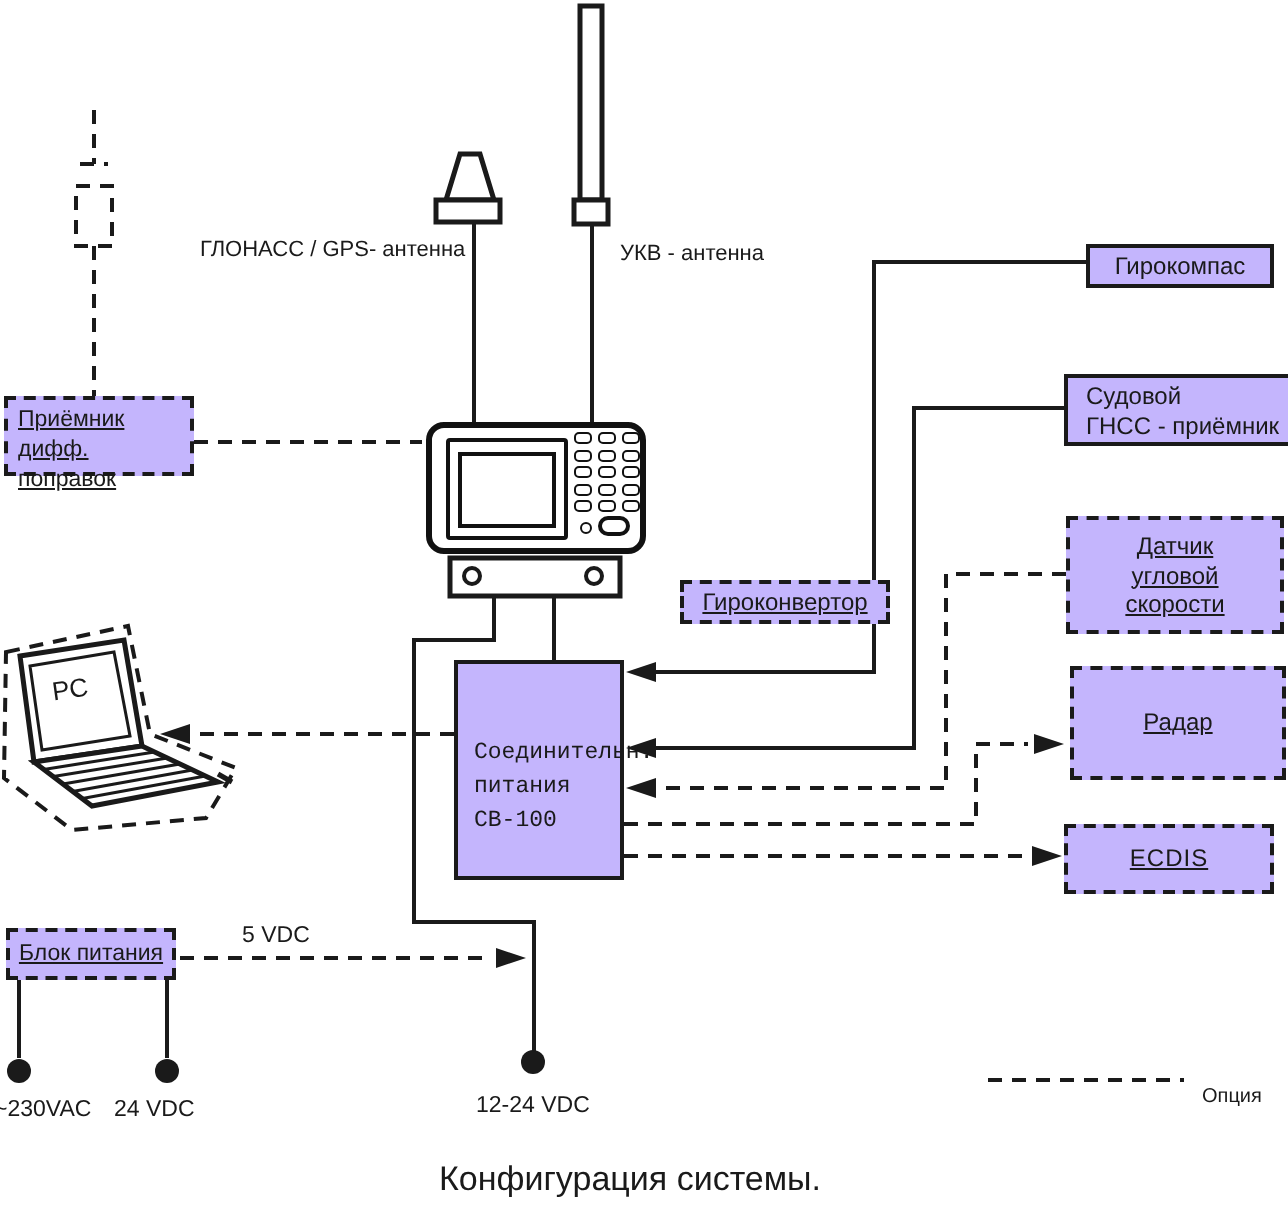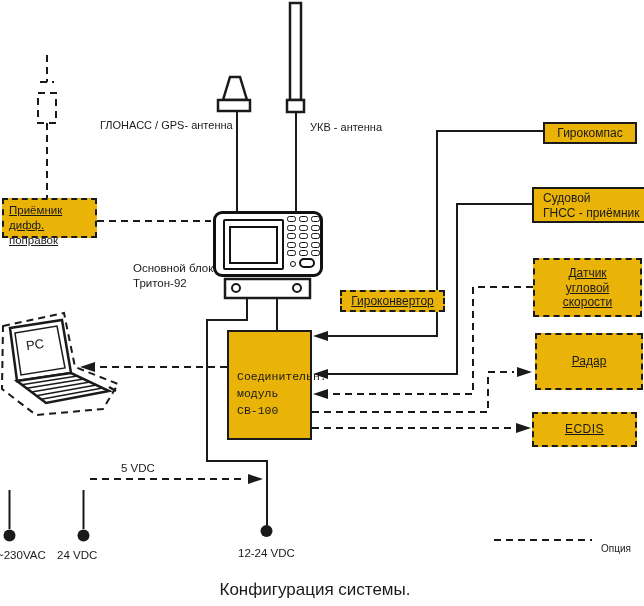--- a/index.html
+++ b/index.html
@@ -3,21 +3,21 @@
 <meta charset="utf-8">
 <style>
   html,body{margin:0;padding:0;background:#ffffff;}
   #stage{
     position:relative;width:644px;height:606px;background:#ffffff;
     overflow:hidden;font-family:"Liberation Sans",sans-serif;color:#1a1a1a;
   }
   .abs{position:absolute;box-sizing:border-box;}
   .lbl{position:absolute;white-space:nowrap;color:#1a1a1a;}
   .box{
-    position:absolute;box-sizing:border-box;background:#eab308;color:#1a1a1a;
+    position:absolute;box-sizing:border-box;background:#c4b5fd;color:#1a1a1a;
     font-size:12px;line-height:15px;
   }
   .solidbox{border:2px solid #1a1a1a;}
   .dashbox{border:2px dashed #1a1a1a;text-decoration:underline;}
   .center{display:flex;align-items:center;justify-content:center;text-align:center;}
   svg{position:absolute;left:0;top:0;}
   .wire{stroke:#1a1a1a;stroke-width:2;fill:none;}
   .wire-th{stroke:#1a1a1a;stroke-width:2.5;fill:#fff;}
   .dashed{stroke-dasharray:7 5;}
   .ah{fill:#1a1a1a;stroke:none;}
@@ -135,23 +135,26 @@
   <div class="box dashbox center" style="left:535px;top:333px;width:108px;height:57px;">
     <span>Радар</span>
   </div>
 
   <div class="box dashbox center" style="left:532px;top:412px;width:105px;height:35px;letter-spacing:0.5px;">
     <span>ECDIS</span>
   </div>
 
   <div class="box solidbox" style="left:227px;top:330px;width:85px;height:110px;padding:36px 0 0 8px;font-size:11.5px;line-height:17px;font-family:Liberation Mono, monospace;">
     <div>Соединительн.</div>
-    <div>модуль СВ-100</div>
+    <div>питания СВ-100</div>
   </div>
 
+  <div class="box dashbox center" style="left:3px;top:464px;width:85px;height:26px;font-size:11.5px;">
+    <span>Блок питания</span>
+  </div>
 
   <div class="abs dev-outer"></div>
   <div class="abs dev-screen"></div>
   <div class="abs dev-screen-in"></div>
   <div class="abs keypad">
     <div class="key"></div>
       <div class="key"></div>
       <div class="key"></div>
     <div class="key"></div>
       <div class="key"></div>
@@ -166,24 +169,20 @@
       <div class="key"></div>
       <div class="key"></div>
   </div>
   <div class="abs dev-led"></div>
   <div class="abs dev-oval"></div>
 
   <div class="lbl" style="left:100px;top:119px;font-size:11px;">ГЛОНАСС / GPS- антенна</div>
 
   <div class="lbl" style="left:310px;top:121px;font-size:11px;">УКВ - антенна</div>
 
-  <div class="lbl" style="left:133px;top:261px;font-size:11.5px;line-height:15px;">
-    <div>Основной блок</div>
-    <div>Тритон-92</div>
-  </div>
 
   <div class="lbl" style="left:26px;top:337px;font-size:13px;transform:rotate(-8deg);">PC</div>
 
   <div class="lbl" style="left:121px;top:462px;font-size:11.5px;">5 VDC</div>
 
   <div class="lbl" style="left:-3px;top:549px;font-size:11.5px;">~230VAC</div>
 
   <div class="lbl" style="left:57px;top:549px;font-size:11.5px;">24 VDC</div>
 
   <div class="lbl" style="left:238px;top:547px;font-size:11.5px;">12-24 VDC</div>

